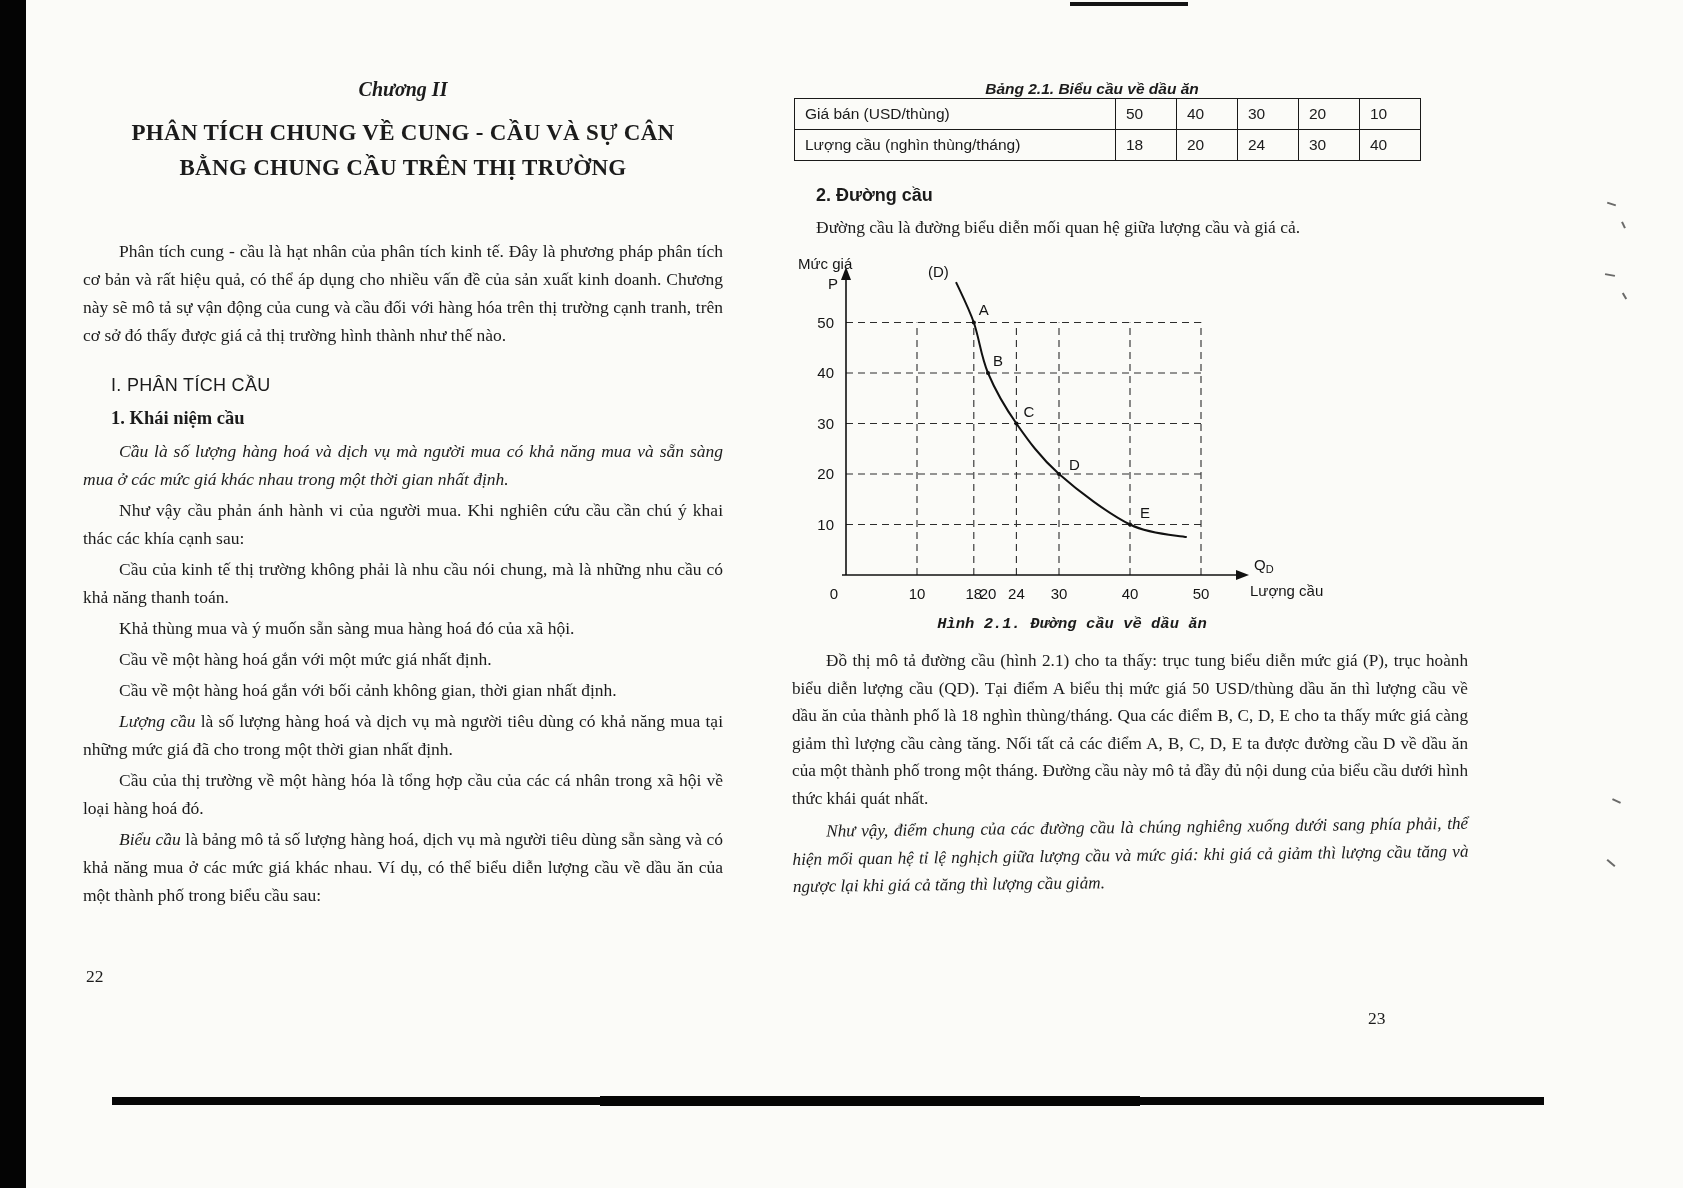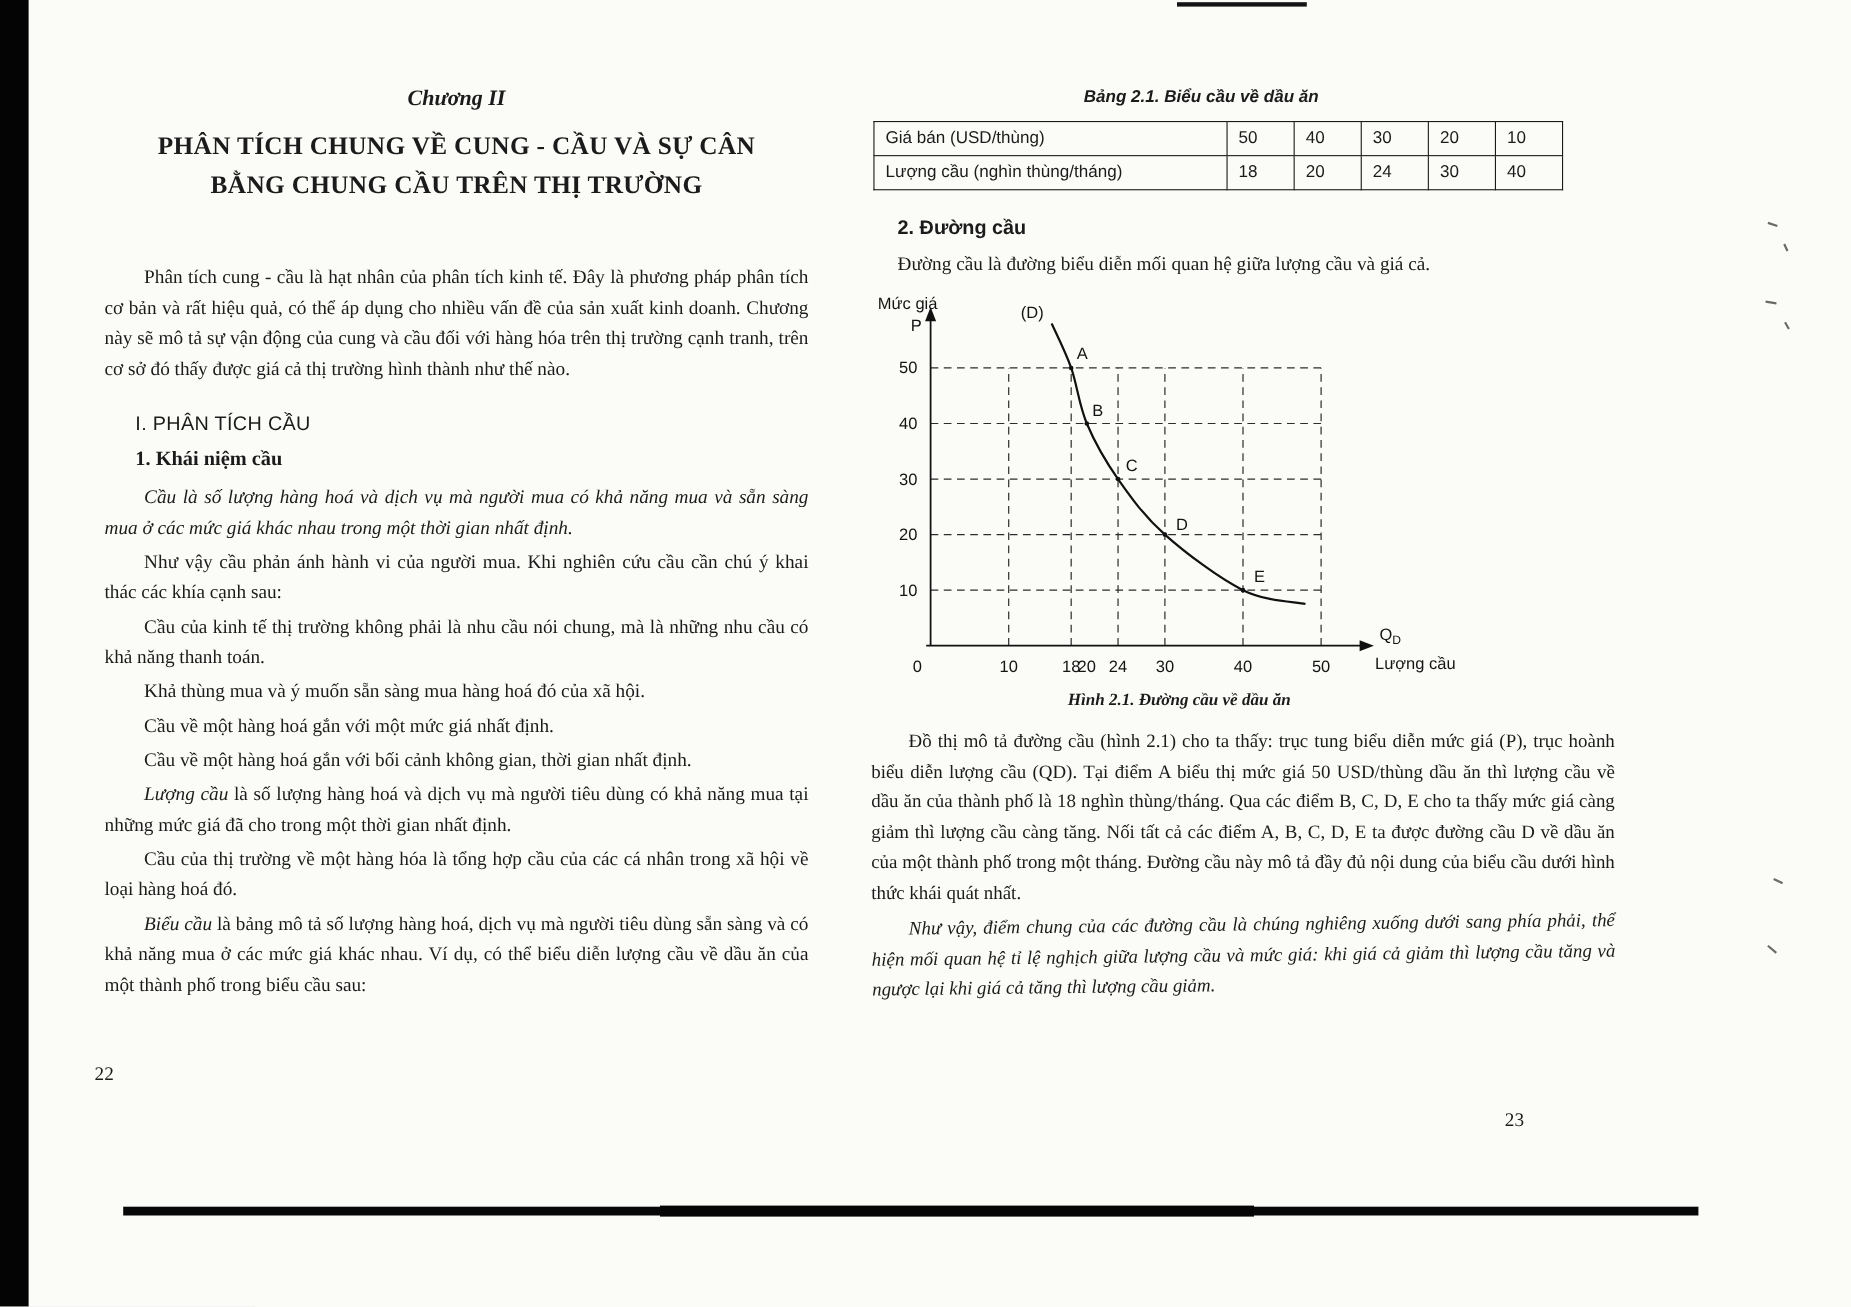--- a/index.html
+++ b/index.html
@@ -7,44 +7,44 @@
         font-family:"Liberation Serif",serif;color:#1b1b1b;overflow:hidden;}
 
   
   .left-bar{position:absolute;left:0;top:0;width:26px;height:1188px;background:#040404;}
   .topright-bar{position:absolute;left:1070px;top:2px;width:118px;height:4px;background:#141414;}
   .bottom-bar{position:absolute;left:112px;top:1097px;width:1432px;height:8px;background:#070707;}
   .bottom-bar2{position:absolute;left:600px;top:1096px;width:540px;height:10px;background:#050505;}
   .mark{position:absolute;border-top:2.2px solid #3a3a3a;opacity:.75;}
 
   
-  .col-left{position:absolute;left:95px;top:78px;width:640px;}
+  .col-left{position:absolute;left:83px;top:78px;width:640px;}
   .chapter{text-align:center;font-style:italic;font-weight:bold;font-size:20px;margin-bottom:14px;}
   .book-title{text-align:center;font-weight:bold;font-size:23px;line-height:35px;letter-spacing:.3px;margin-bottom:52px;}
   .para{font-size:17.5px;line-height:28px;text-align:justify;text-indent:36px;margin:0 0 3px 0;}
   .italic{font-style:italic;}
   .lead-italic{font-style:italic;}
   .h-sans{font-family:"Liberation Sans",sans-serif;font-size:18px;font-weight:500;
           letter-spacing:.3px;margin:26px 0 12px 28px;}
   .h-bold{font-size:18.5px;font-weight:bold;margin:10px 0 8px 28px;}
 
   
   .col-right{position:absolute;left:792px;top:80px;width:676px;}
   .table-caption{text-align:center;width:600px;font-family:"Liberation Sans",sans-serif;
-          font-weight:bold;font-style:italic;font-size:15.5px;margin-bottom:12px;}
+          font-weight:bold;font-style:italic;font-size:15.5px;}
   table.schedule{border-collapse:collapse;margin-left:2px;}
   table.schedule td{border:1.4px solid #1a1a1a;font-family:"Liberation Sans",sans-serif;
           font-size:15.5px;padding:5px 10px;height:20px;}
   td.lbl{width:300px;}
   td.val{width:40px;}
   .h2{font-family:"Liberation Sans",sans-serif;font-size:18px;font-weight:bold;margin:24px 0 8px 24px;}
   .intro{font-size:17.5px;line-height:27px;margin:0 0 0 24px;}
   .figure{margin:12px 0 0 0;}
   #demand-chart text{font-family:"Liberation Sans",sans-serif;fill:#141414;font-size:15px;}
-  .fig-caption{text-align:center;width:560px;font-family:Liberation Serif, serif;
+  .fig-caption{text-align:center;width:560px;font-family:Liberation Mono, monospace;
           font-weight:bold;font-style:italic;font-size:15.5px;margin:4px 0 14px 0;}
   .rp{font-size:17.2px;line-height:27.5px;text-align:justify;text-indent:34px;margin:0 0 4px 0;}
   .rp-italic{font-style:italic;transform:rotate(-0.7deg);transform-origin:left top;margin-top:6px;}
 
   .page-num{position:absolute;font-size:17.5px;}
   #pn-left{left:86px;top:966px;}
   #pn-right{left:1368px;top:1008px;}
 </style>
 </head>
 <body>

